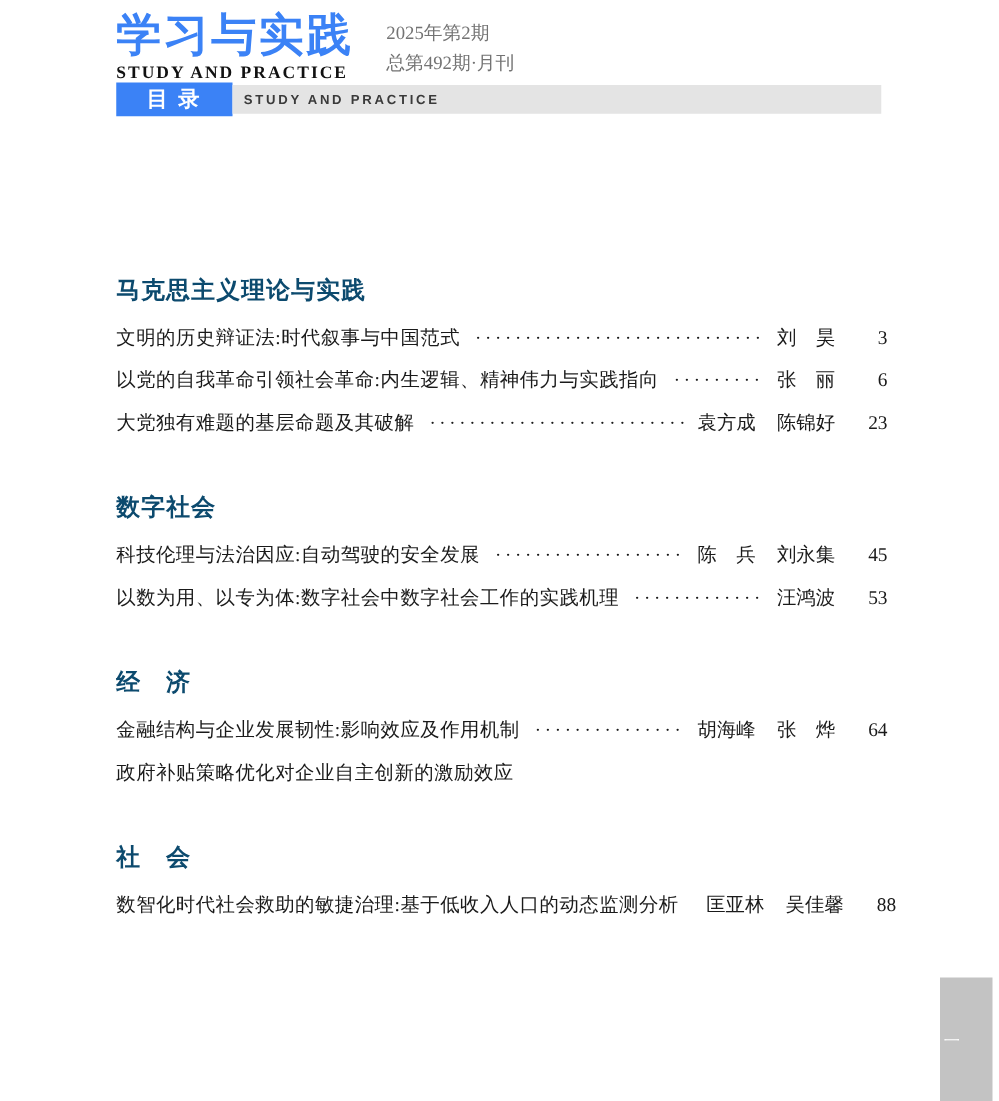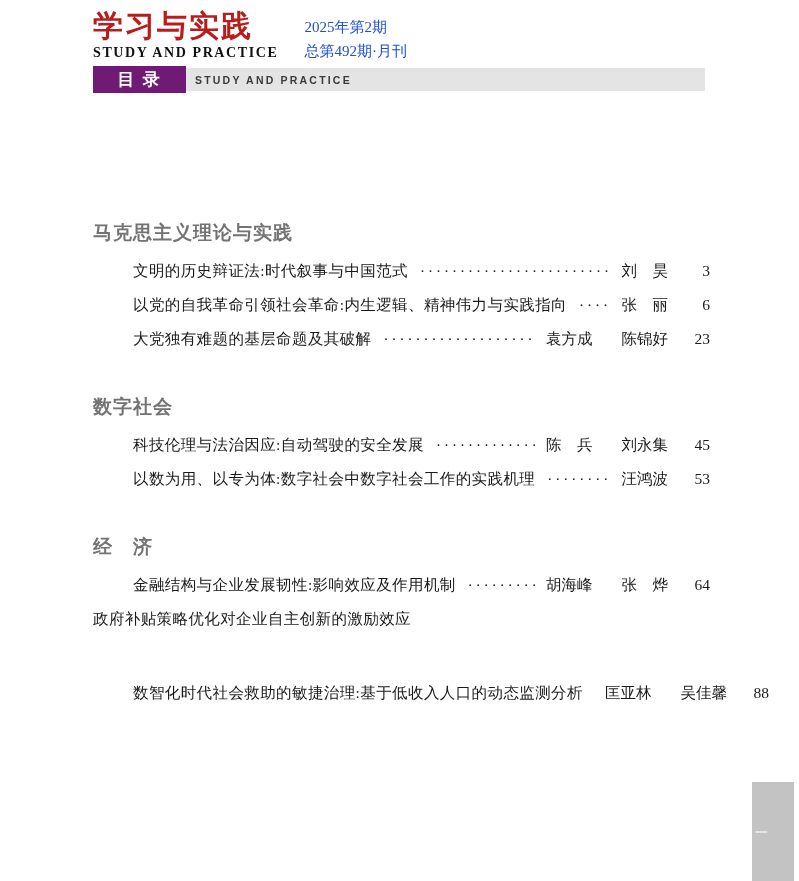--- a/index.html
+++ b/index.html
@@ -4,56 +4,56 @@
 <style>
   * { margin:0; padding:0; box-sizing:border-box; }
   html,body { background:#ffffff; }
   .page {
     position:relative; width:799px; height:881px; background:#fff;
     overflow:hidden; font-family:"Liberation Serif", serif; color:#1a1a1a;
   }
 
   
   .masthead { position:absolute; left:93px; top:10px; display:flex; align-items:flex-start; }
-  .title-cn { font-size:30px; font-weight:bold; color:#b91c1c; letter-spacing:2px; line-height:1.05; font-family:"Liberation Serif", serif; }
+  .title-cn { font-size:36px; font-weight:bold; color:#3b82f6; letter-spacing:2px; line-height:1.05; font-family:"Liberation Serif", serif; }
   .title-en { font-size:14px; font-weight:bold; letter-spacing:1.6px; margin-top:3px; color:#111; }
-  .issue-block { margin-left:26px; padding-top:5px; font-size:15px; color:#1d4ed8; line-height:24px; }
+  .issue-block { margin-left:26px; padding-top:5px; font-size:15px; color:#737373; line-height:24px; }
 
   
   .toc-bar { position:absolute; left:93px; top:66px; width:612px; height:27px; display:flex; align-items:center; }
   .toc-label {
-    background:#701a75; color:#fff; height:27px; width:93px; flex:0 0 93px;
+    background:#3b82f6; color:#fff; height:27px; width:93px; flex:0 0 93px;
     display:flex; align-items:center; justify-content:center;
     font-size:17px; font-weight:bold; letter-spacing:2px;
   }
   .toc-bar-en {
     flex:1; background:#e4e4e4; height:23px; display:flex; align-items:center;
     padding-left:9px; font-family:"Liberation Sans", sans-serif;
     font-size:10.5px; letter-spacing:2.2px; color:#3a3a3a; font-weight:bold;
   }
 
   
   .toc-main { position:absolute; left:93px; top:222px; width:617px; }
   .section + .section { margin-top:40px; }
   .section-title {
     font-family:"Liberation Sans", sans-serif; font-weight:bold;
-    font-size:19px; color:#737373; letter-spacing:1px; line-height:22px;
+    font-size:19px; color:#0c4a6e; letter-spacing:1px; line-height:22px;
     margin-bottom:10px;
   }
   .entry-row { display:flex; align-items:baseline; }
   .entry-text { font-size:15.5px; line-height:34px; color:#1a1a1a; letter-spacing:0.4px; }
-  .entry-title { white-space:nowrap; flex:0 0 auto;margin-left:40px; }
+  .entry-title { white-space:nowrap; flex:0 0 auto; }
   .entry-row.indent .entry-title { padding-left:42px; }
   .leader { flex:1 1 auto; overflow:hidden; white-space:nowrap; margin:0 10px 0 12px; align-self:center; }
   .leader::after {
     content:"········································································································································";
     font-size:15px; letter-spacing:3px; color:#1a1a1a;
   }
   .authors { white-space:nowrap; flex:0 0 auto; margin-right:16px; font-size:15.5px; line-height:34px; }
-  .authors .author + .author { margin-left:29px;text-align:right; }
+  .authors .author + .author { margin-left:17px;text-align:right; }
   .page-num { flex:0 0 auto; min-width:26px; text-align:right; font-size:15.5px; line-height:34px; }
 
   
   .side-tab { position:absolute; right:5px; top:782px; width:42px; height:99px; background:#c3c3c3; }
   .tab-glyph { position:absolute; left:3px; top:44px; color:#fff; font-size:13px; line-height:13px; }
 </style>
 </head>
 <body>
 
 <div class="page">
@@ -149,20 +149,21 @@
     </div>
   </div>
 
   <div class="entry">
     <div class="pre-line entry-text">政府补贴策略优化对企业自主创新的激励效应</div>
   </div>
 </div>
   </section>
 
   <section class="section">
+    <h2 class="section-title">社　会</h2>
     <div class="entries">
   <div class="entry">
 
     <div class="entry-row">
       <span class="entry-text entry-title">数智化时代社会救助的敏捷治理:基于低收入人口的动态监测分析</span>
       <span class="leader"></span>
       <span class="authors"><span class="author">匡亚林</span><span class="author">吴佳馨</span></span>
       <span class="page-num">88</span>
     </div>
   </div>

